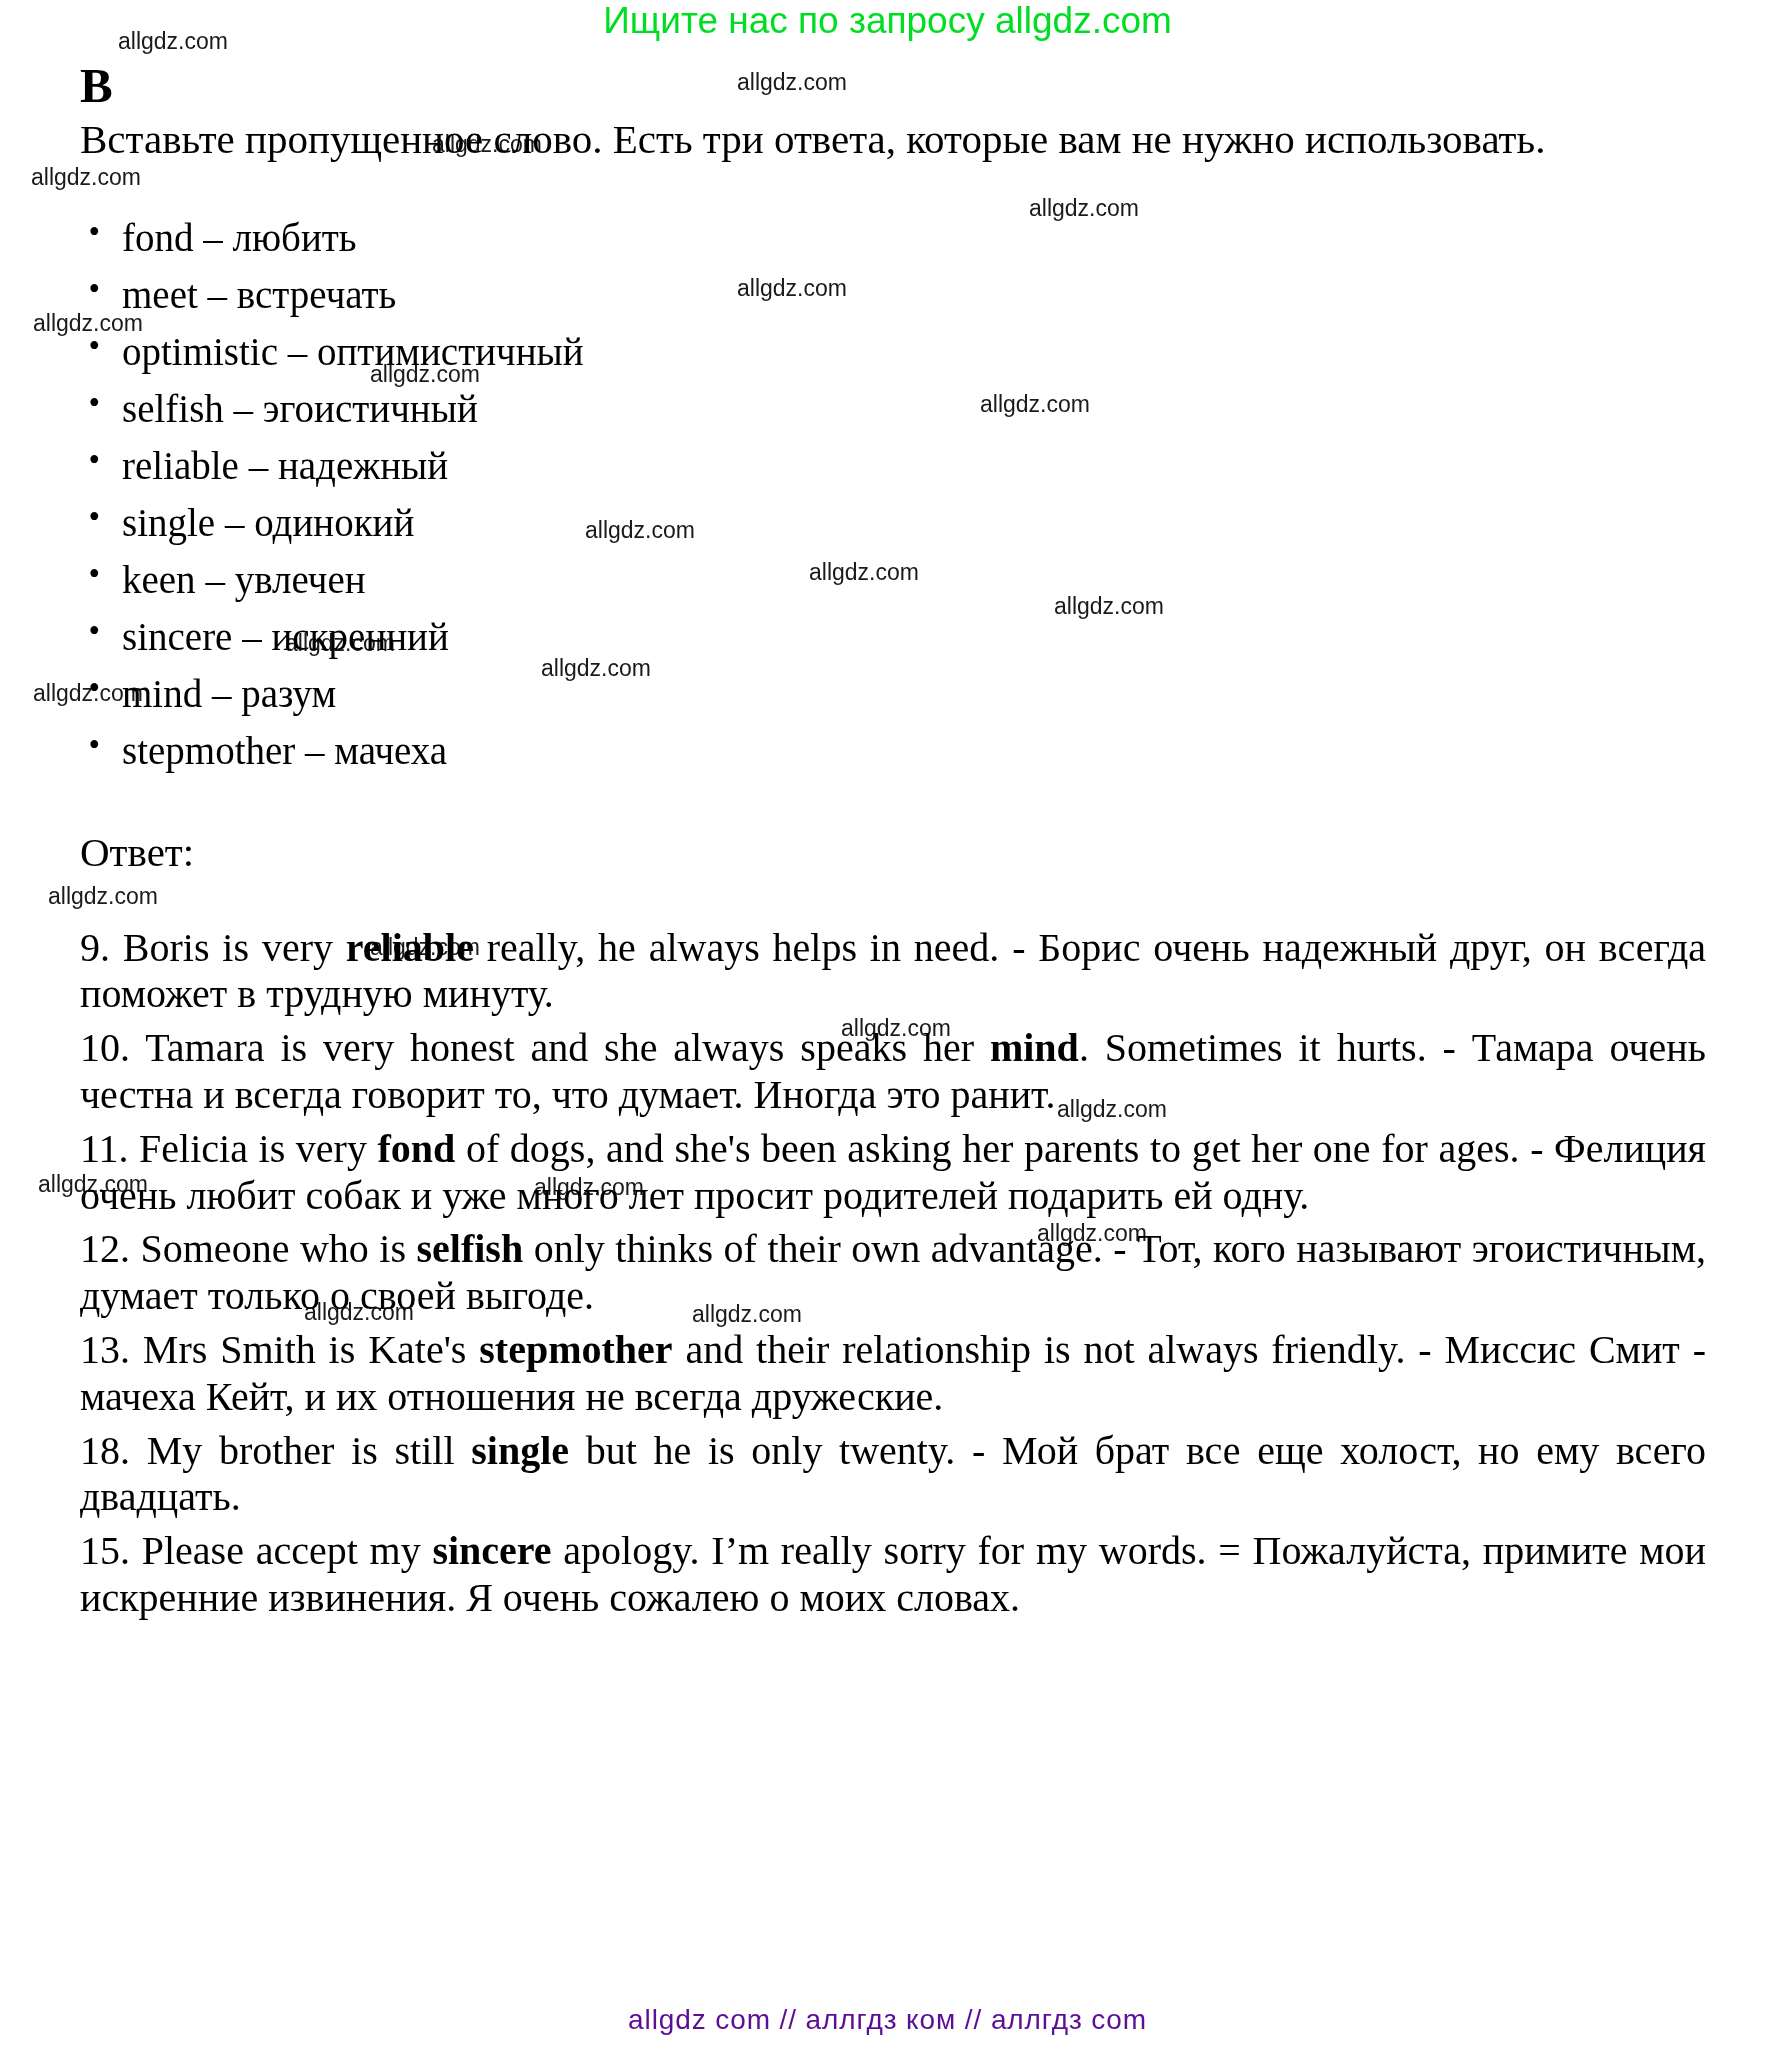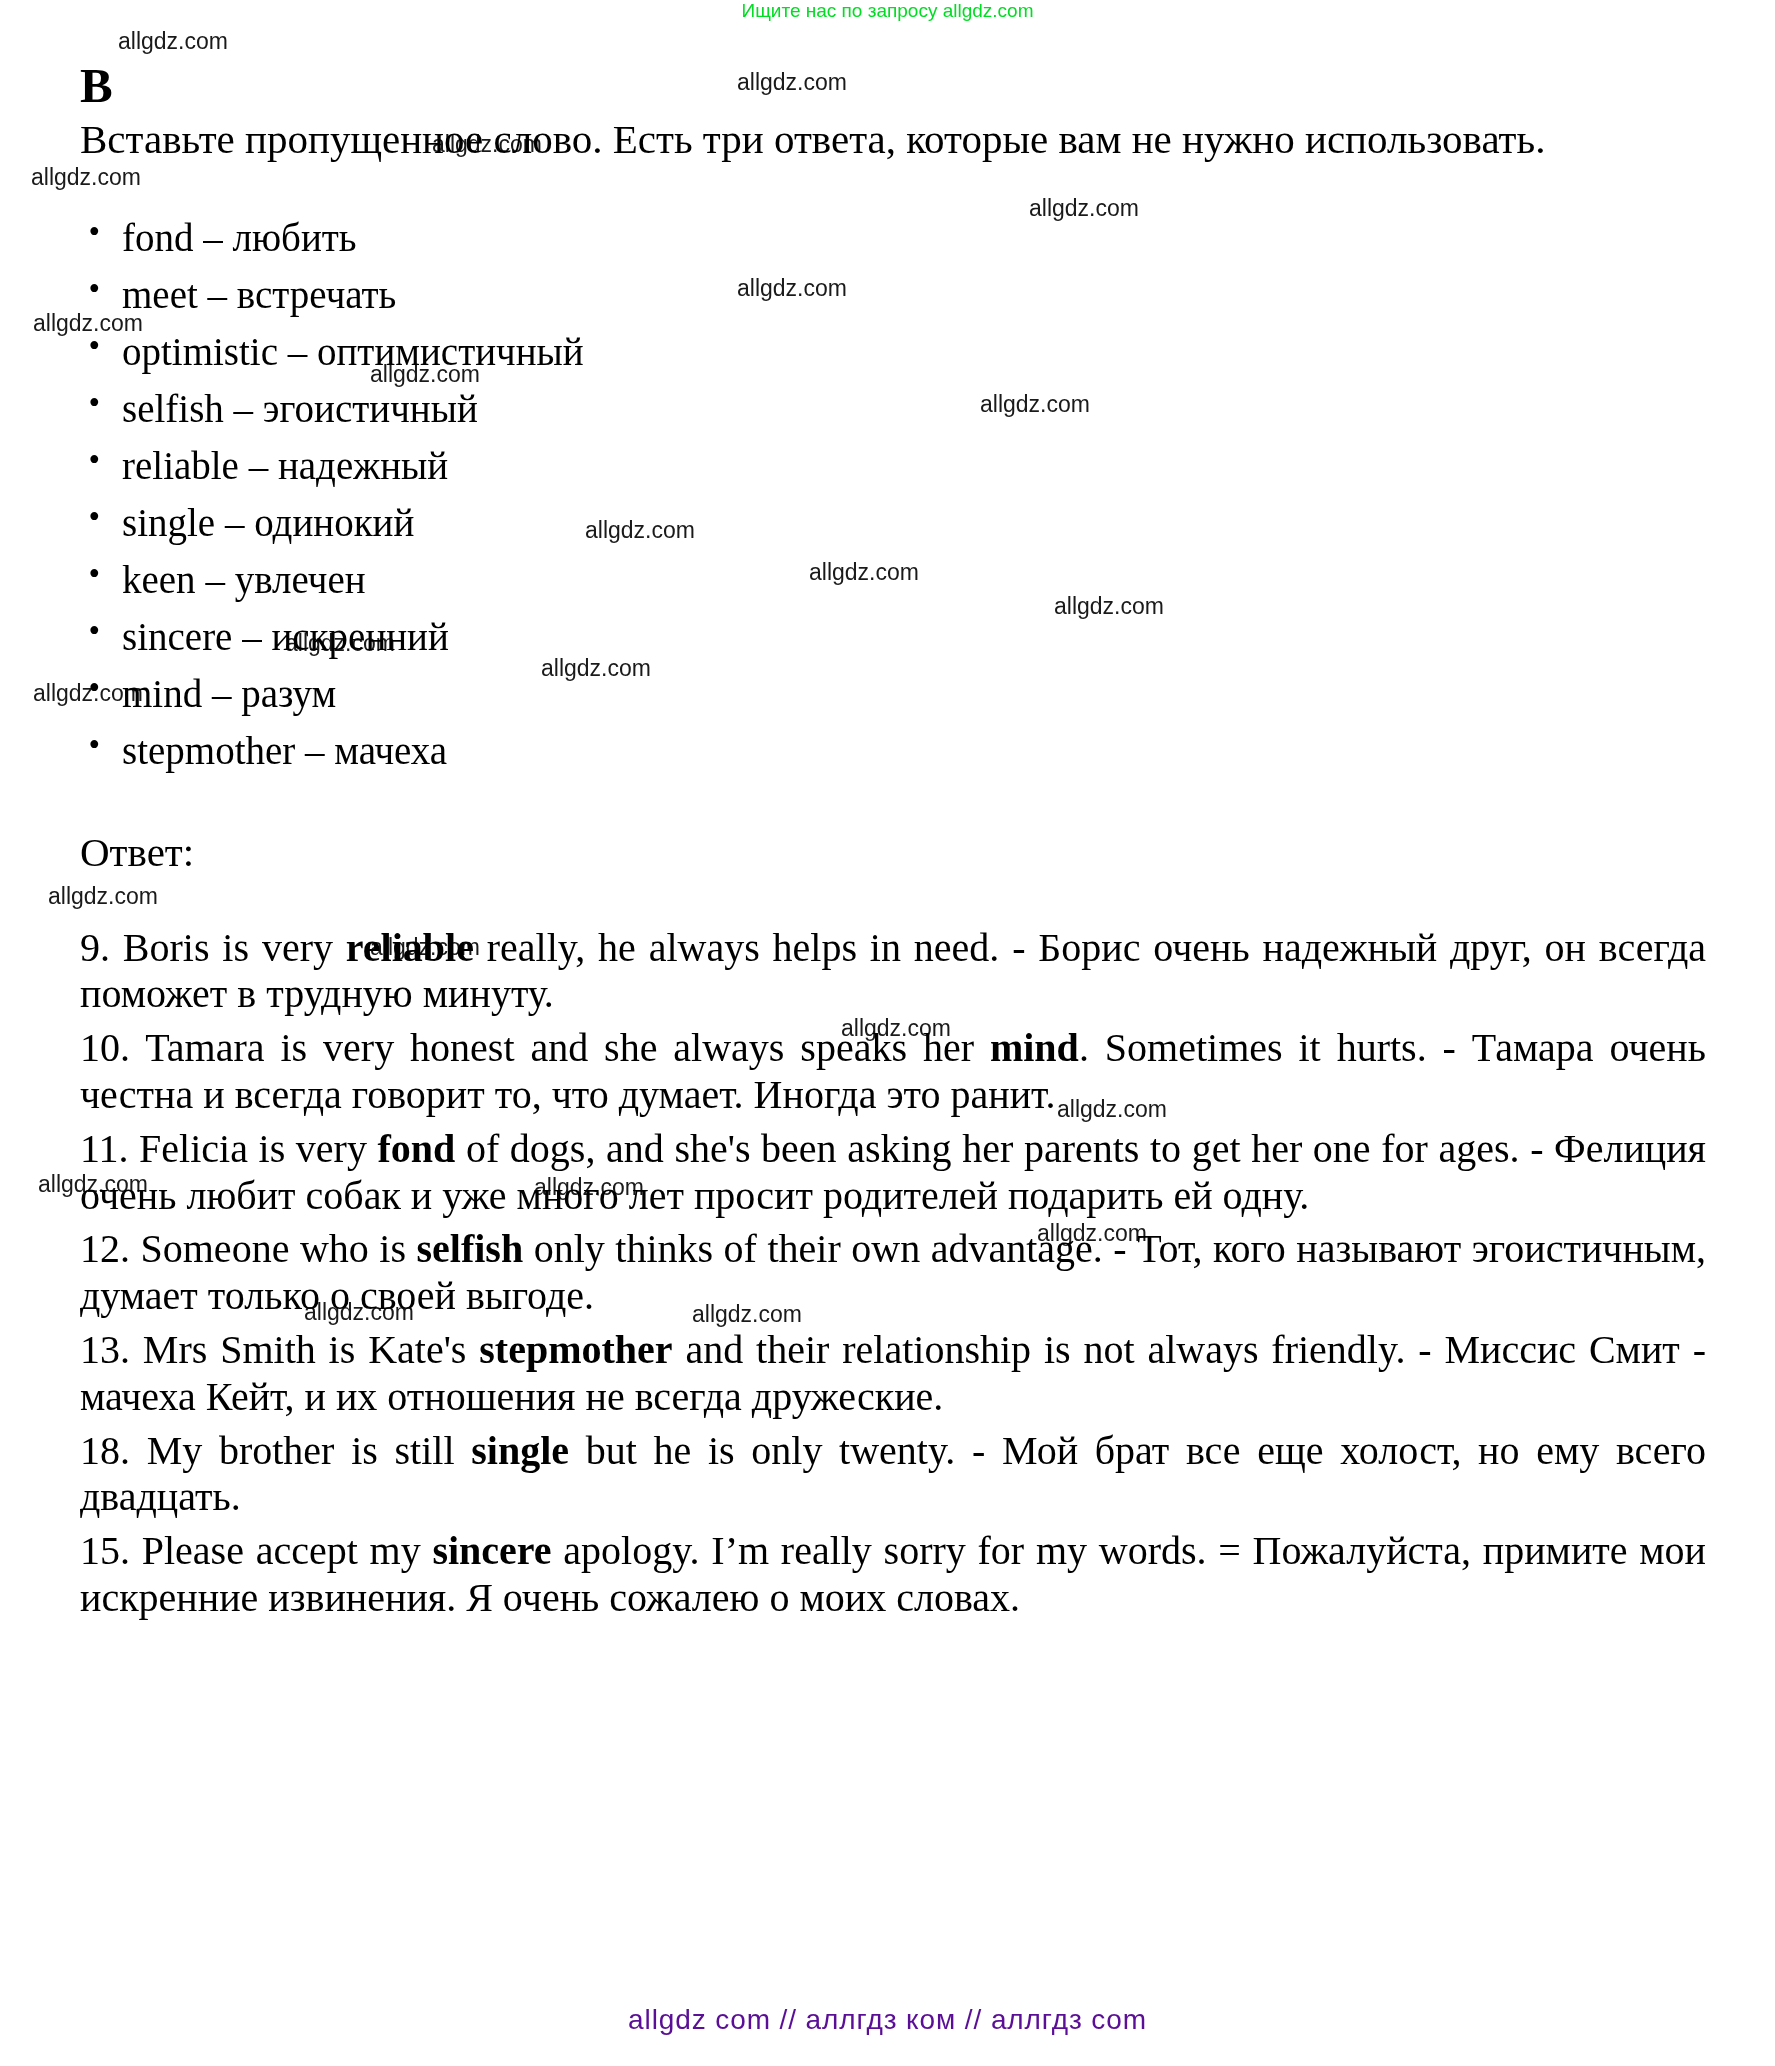--- a/index.html
+++ b/index.html
@@ -17,21 +17,21 @@
   }
 
   
   .promo {
     position: absolute;
     top: 0px;
     left: 0;
     width: 1775px;
     text-align: center;
     font-family: "Liberation Sans", sans-serif;
-    font-size: 19px;
+    font-size: 37px;
     color: #00dd22;
     letter-spacing: 0px;
   }
 
   
   .wm {
     position: absolute;
     font-family: "Liberation Sans", sans-serif;
     font-size: 23px;
     color: #1a1a1a;

